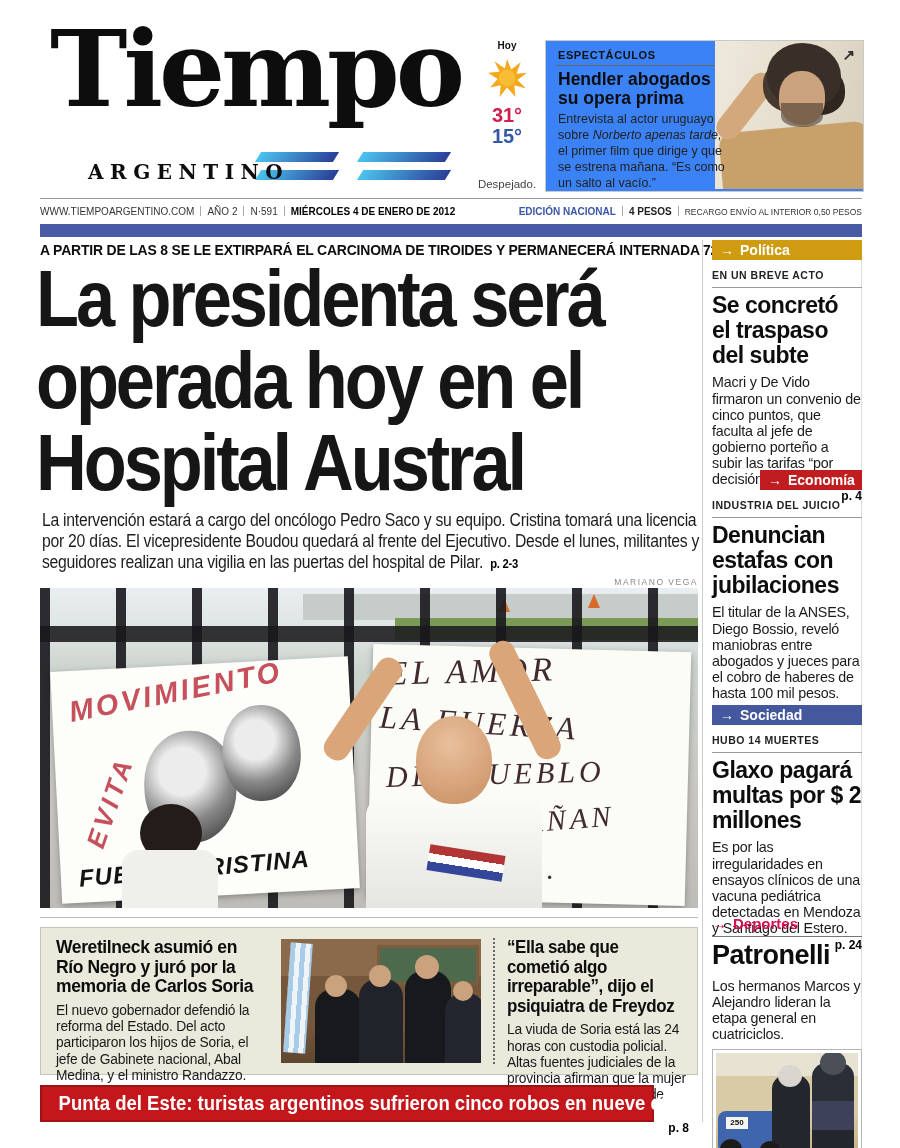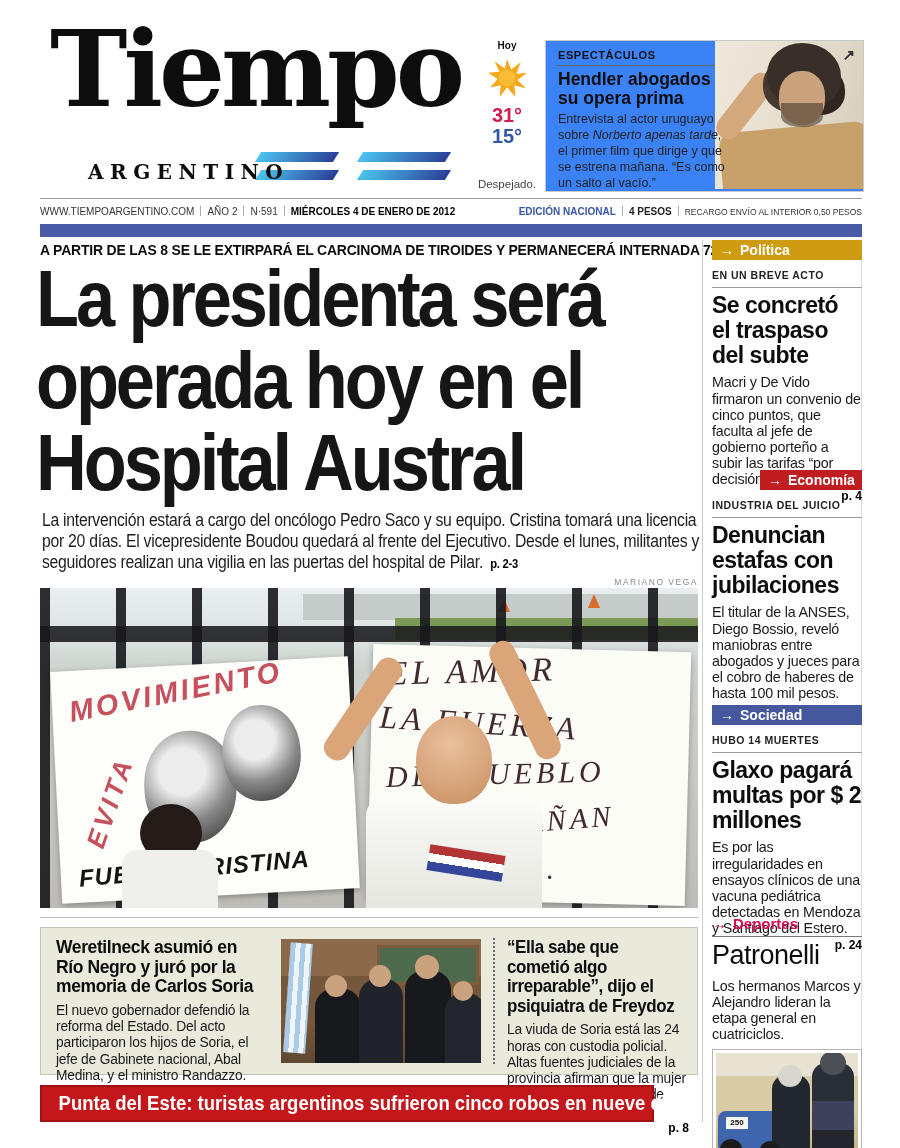--- a/index.html
+++ b/index.html
@@ -104,21 +104,21 @@
   .sb-bar{height:16px;padding:2px 0 2px 8px;color:#fff;font-size:14px;font-weight:bold;line-height:16px;}
   .bar-gold{background:#cf9b11;} .bar-red{background:#c01d20;margin-left:48px;} .bar-blue{background:#46589d;}
   .sb-arrow{margin-right:6px;font-weight:bold;}
   .sb-kicker{margin-top:9px;font-size:10.5px;font-weight:bold;letter-spacing:.5px;color:#222;}
   .sb-rule{margin-top:6px;height:1px;background:#999;}
   .sb-headline{margin-top:5px;font-size:23px;line-height:1.08;font-weight:bold;color:#0d0d0d;letter-spacing:-.5px;}
   .sb-body{margin-top:7px;font-size:14.3px;line-height:1.13;color:#1a1a1a;letter-spacing:-.2px;}
   .sb-pref{margin-top:2px;text-align:right;font-size:12px;font-weight:bold;color:#000;}
   .dep-label{font-size:15px;font-weight:bold;color:#d90b52;}
   .dep-rule{margin-top:4px;height:1px;background:#777;}
-  .dep-headline{margin-top:3px;font-size:27px;font-weight:normal;letter-spacing:-.5px;color:#0d0d0d;}
+  .dep-headline{margin-top:3px;font-size:27px;font-weight:bold;letter-spacing:-.5px;color:#0d0d0d;}
   .dep-photo-frame{margin-top:6px;background:#fff;border:1px solid #b5b5b5;padding:3px;}
   .dep-photo{position:relative;height:106px;overflow:hidden;
       background:linear-gradient(#e8e2d2 0 22%,#d9cba6 22% 55%,#c3ae80 100%);}
   .dp-rider{position:absolute;background:#22262d;border-radius:14px 14px 4px 4px;}
   .dpr1{left:56px;top:22px;width:38px;height:84px;}
   .dpr2{left:96px;top:10px;width:42px;height:96px;background:linear-gradient(#2a2e36 0 40%,#3d425a 40% 70%,#23262d 70%);}
   .dp-helmet{position:absolute;border-radius:50%;background:#d8d6cf;}
   .dph1{left:62px;top:12px;width:24px;height:22px;} .dph2{left:104px;top:-2px;width:26px;height:24px;background:#4b4f58;}
   .dp-quad{position:absolute;left:2px;top:58px;width:64px;height:42px;border-radius:8px;background:#3f66ac;}
   .dp-wheel{position:absolute;border-radius:50%;background:#1b1b1b;}

